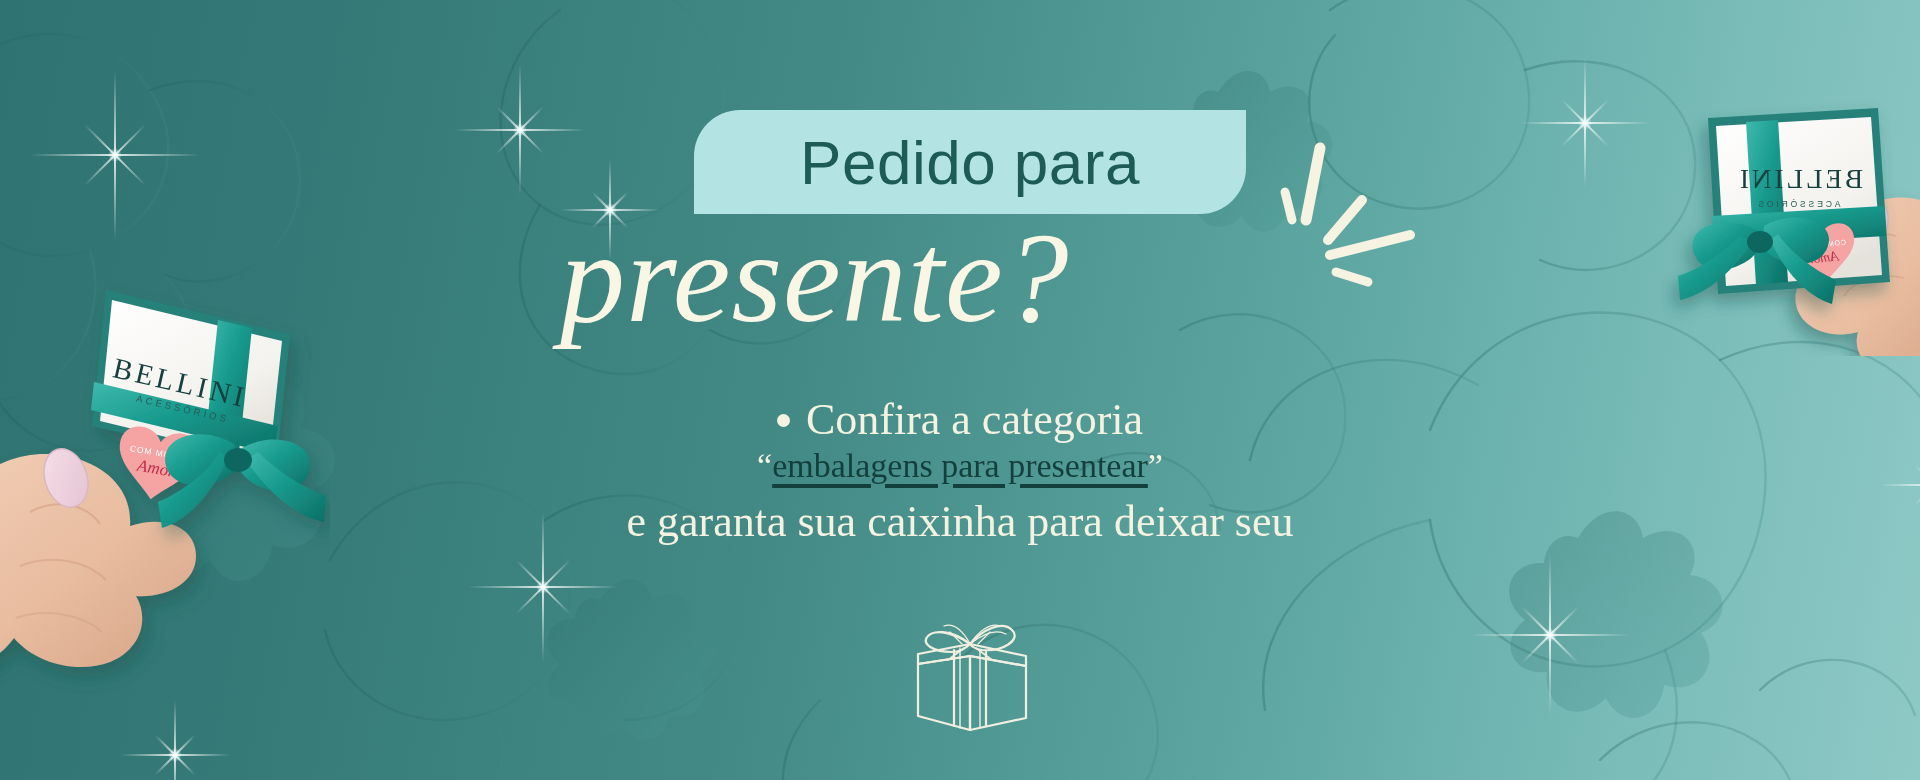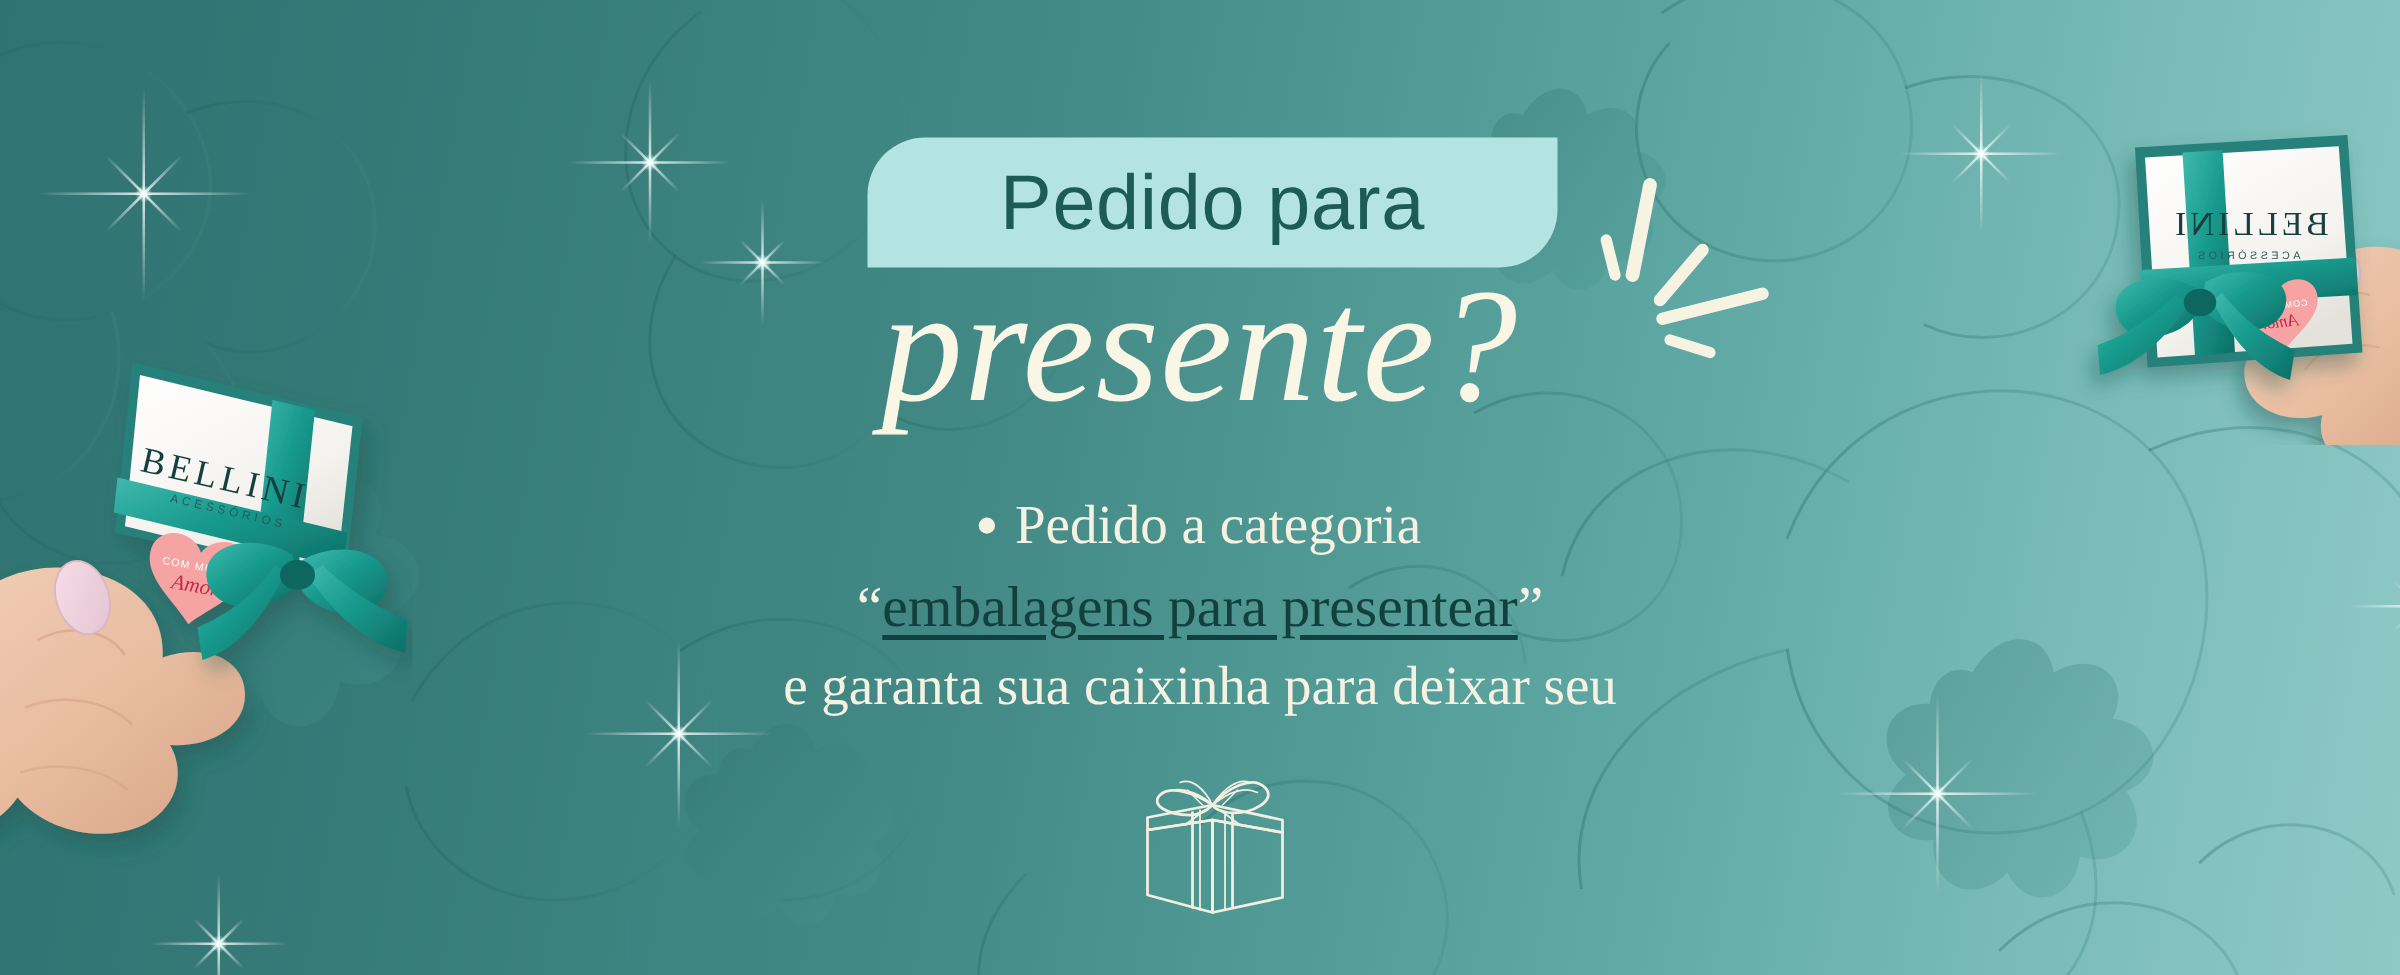--- a/index.html
+++ b/index.html
@@ -25,32 +25,32 @@
   
   .center{position:absolute;left:0;top:0;width:1543px;height:780px;}
 
   .badge{position:absolute;left:694px;top:110px;width:552px;height:104px;
     background:#b3e3e3;border-radius:46px 0 46px 0;}
   .badge-text{position:absolute;left:694px;top:110px;width:552px;height:104px;
     display:flex;align-items:center;justify-content:center;
     font-family:"Liberation Sans",sans-serif;font-size:62px;font-weight:400;
     color:#1d5b56;letter-spacing:.5px;}
 
-  .script{position:absolute;left:560px;top:212px;width:800px;text-align:center;
+  .script{position:absolute;left:560px;top:212px;width:800px;
     font-family:"Liberation Serif",serif;font-style:italic;font-size:130px;
     color:#faf6e6;letter-spacing:1px;line-height:1;white-space:nowrap;}
 
   .burst{position:absolute;left:1240px;top:120px;width:250px;height:250px;}
 
   .copy{position:absolute;left:430px;top:395px;width:1060px;text-align:center;
     font-family:"Liberation Serif",serif;color:#f6f2e2;}
   .line1{font-size:44px;line-height:1.15;white-space:nowrap;}
   .bullet{display:inline-block;width:13px;height:13px;border-radius:50%;
     background:#f6f2e2;vertical-align:middle;margin-right:16px;margin-bottom:7px;}
-  .line2{font-size:46px;line-height:1.2;margin-top:12px;white-space:nowrap;}
+  .line2{font-size:34px;line-height:1.2;margin-top:0;white-space:nowrap;}
   .quote{color:#f6f2e2;}
   .linkish{color:#133f3c;text-decoration:underline;text-decoration-thickness:4px;
     text-underline-offset:7px;}
   .line3{font-size:44px;line-height:1.28;margin-top:8px;white-space:nowrap;}
   .line4{font-size:44px;line-height:1.28;white-space:nowrap;}
 
   .giftbox{position:absolute;left:890px;top:608px;width:160px;height:130px;}
 
   
   .photo{position:absolute;}
@@ -196,21 +196,21 @@
           <line x1="80" y1="28" x2="66" y2="100" stroke-width="11"></line>
           <line x1="122" y1="80" x2="88" y2="120" stroke-width="10"></line>
           <line x1="170" y1="115" x2="90" y2="135" stroke-width="10"></line>
           <line x1="128" y1="162" x2="96" y2="152" stroke-width="9"></line>
         </g>
       </svg>
     </div>
 
     <div class="copy">
       <div class="line1">
-        <span class="bullet"></span><span>Pedido a categoria</span>
+        <span class="bullet"></span><span>Confira a categoria</span>
       </div>
       <div class="line2">
         <span class="quote">“</span><span class="linkish">embalagens para presentear</span><span class="quote">”</span>
       </div>
       <div class="line3">e garanta sua caixinha para deixar seu</div>
     </div>
 
     <div class="giftbox">
       <svg viewBox="0 0 160 130" width="160" height="130">
         <g fill="none" stroke="#f2efe0" stroke-width="2.2" stroke-linecap="round" stroke-linejoin="round">

